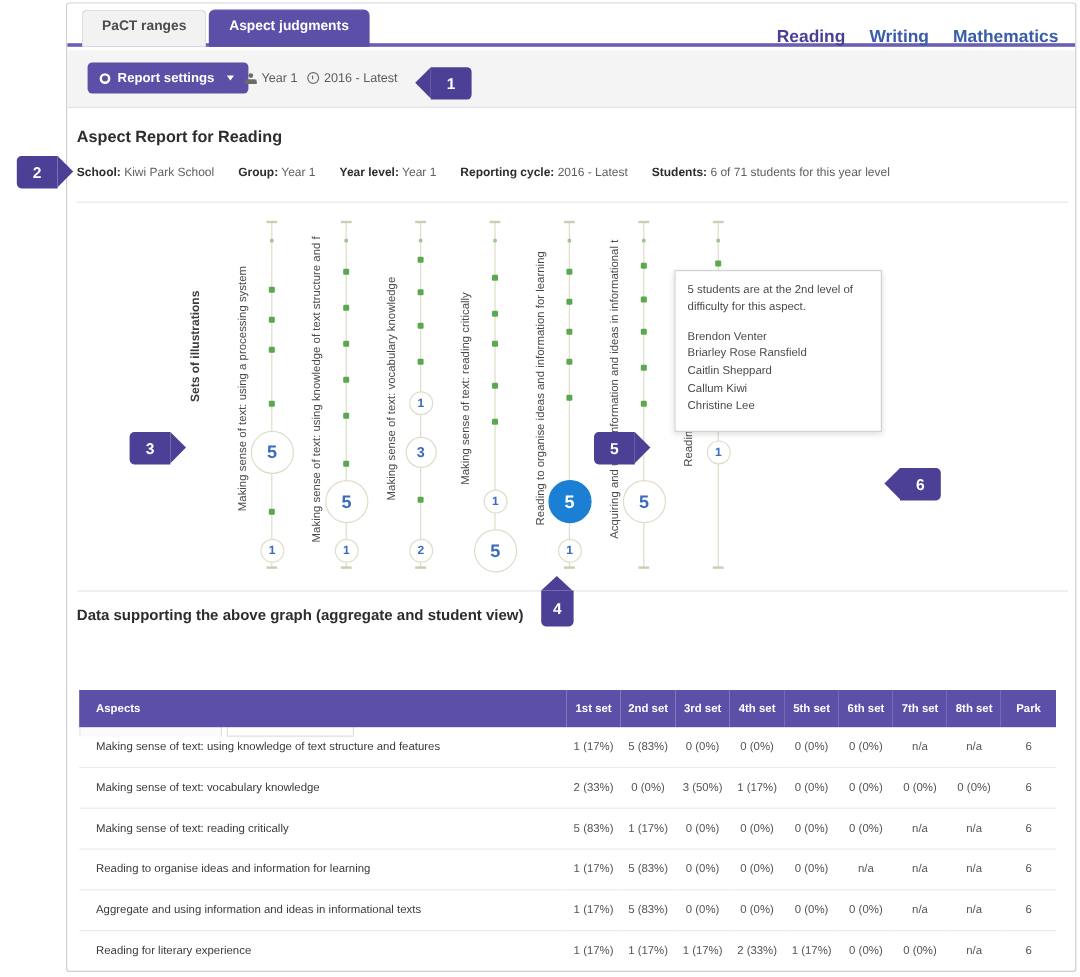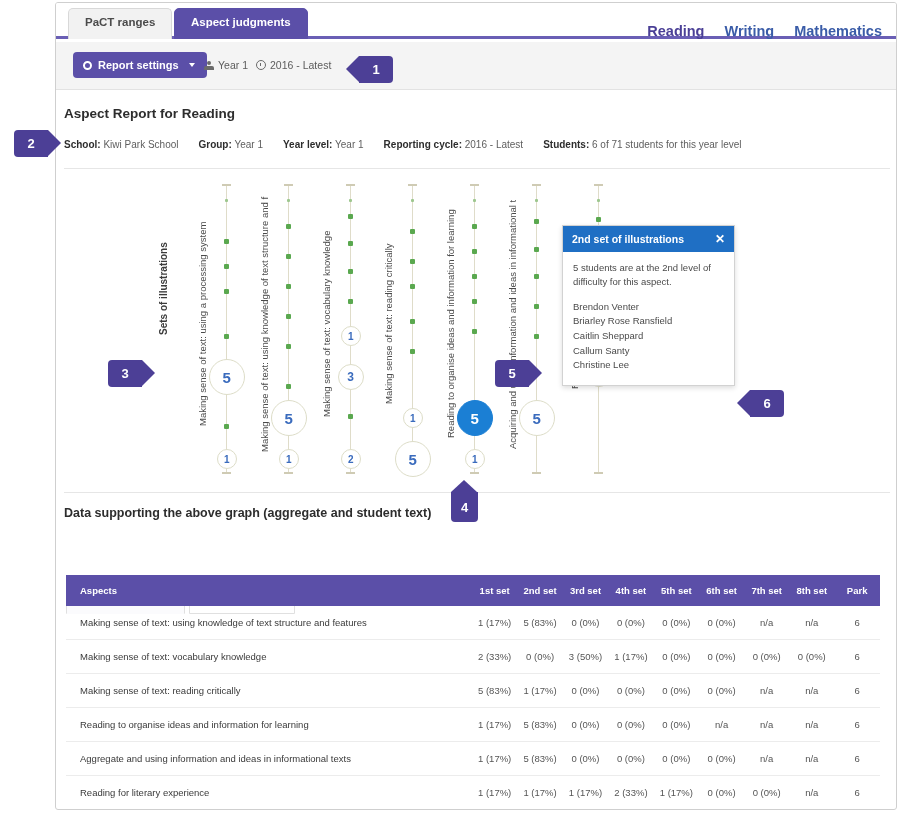--- a/index.html
+++ b/index.html
@@ -510,37 +510,33 @@
             <div class="dot" style="top: 75px;"></div>
             <div class="bubble" style="width: 20px; height: 20px; font-size: 10px; top: 126px;">1</div>
             <div class="bubble" style="width: 20px; height: 20px; font-size: 10px; top: 167px;">2</div>
             <div class="bubble" style="width: 20px; height: 20px; font-size: 10px; top: 208px;">1</div>
             <div class="vlabel">Reading for literary experience</div>
           </div>
         </div>
     </div>
 
     <div class="popup">
-      <div class="popup-head">
-        <span>2nd set of illustrations</span>
-        <span class="popup-close">✕</span>
-      </div>
       <div class="popup-body">
         <div class="popup-desc">5 students are at the 2nd level of difficulty for this aspect.</div>
         <div id="popup-names">
             <div class="popup-name">Brendon Venter</div>
             <div class="popup-name">Briarley Rose Ransfield</div>
             <div class="popup-name">Caitlin Sheppard</div>
-            <div class="popup-name">Callum Santy</div>
+            <div class="popup-name">Callum Kiwi</div>
             <div class="popup-name">Christine Lee</div>
           </div>
       </div>
     </div>
 
-    <div class="data-title">Data supporting the above graph (aggregate and student text)</div>
+    <div class="data-title">Data supporting the above graph (aggregate and student view)</div>
     <div class="subtabs" id="subtabs">
         <div class="subtab active">Aggregate view</div>
         <div class="subtab inactive">Student view</div>
       </div>
 
     <table class="grid">
       <thead>
           <tr id="thead-row">
             <th class="aspects-h" style="width: 420px;">Aspects</th>
             <th style="width: 46px;">1st set</th>

